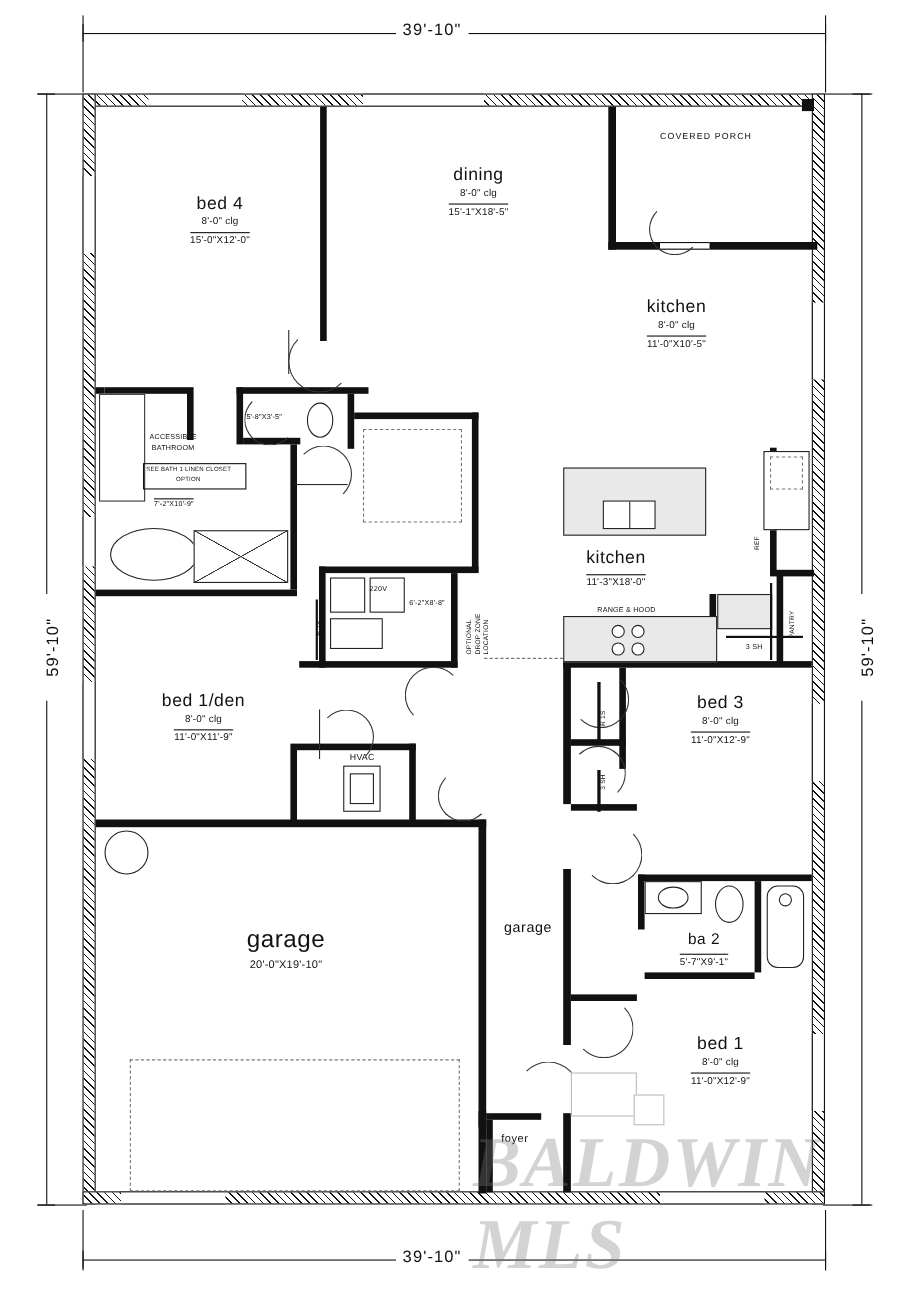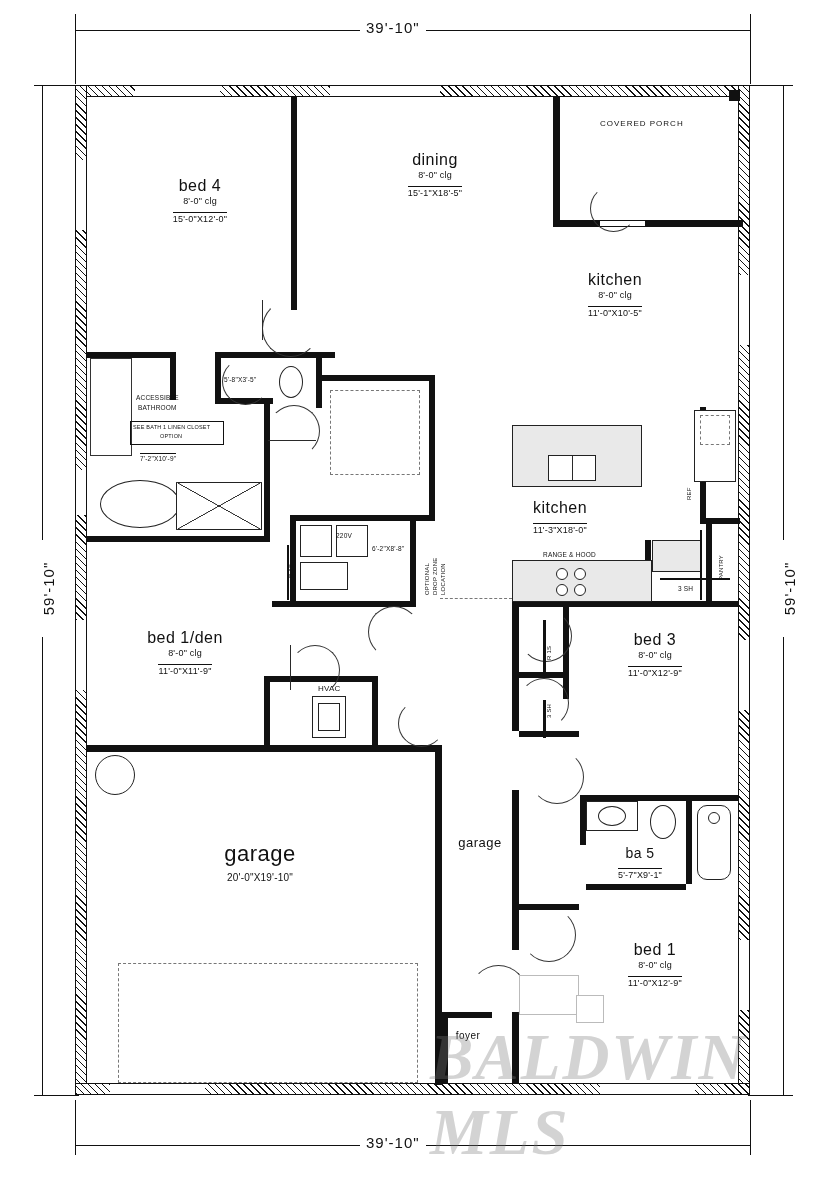--- a/index.html
+++ b/index.html
@@ -238,21 +238,21 @@
     <div><span class="dim">11'-0"X12'-9"</span></div>
   </div>
 
   <div class="room-label" style="left:570px;top:940px;width:170px;">
     <div class="nm">bed 1</div>
     <div class="sub">8'-0" clg</div>
     <div><span class="dim">11'-0"X12'-9"</span></div>
   </div>
 
   <div class="room-label" style="left:590px;top:845px;width:100px;">
-    <div class="nm" style="font-size:14px;">ba 5</div>
+    <div class="nm" style="font-size:14px;">ba 2</div>
     <div><span class="dim">5'-7"X9'-1"</span></div>
   </div>
 
   <div class="room-label" style="left:165px;top:840px;width:190px;">
     <div class="nm" style="font-size:22px;">garage</div>
     <div class="sub" style="font-size:10px;margin-top:4px;">20'-0"X19'-10"</div>
   </div>
 
   <div class="room-label" style="left:425px;top:835px;width:110px;">
     <div class="nm" style="font-size:13px;">garage</div>

